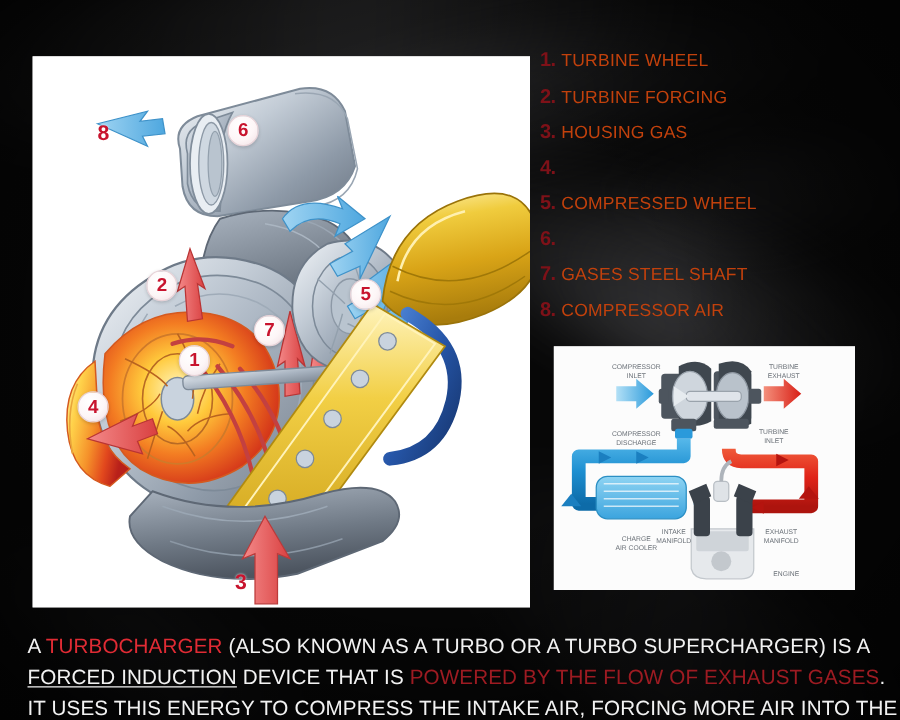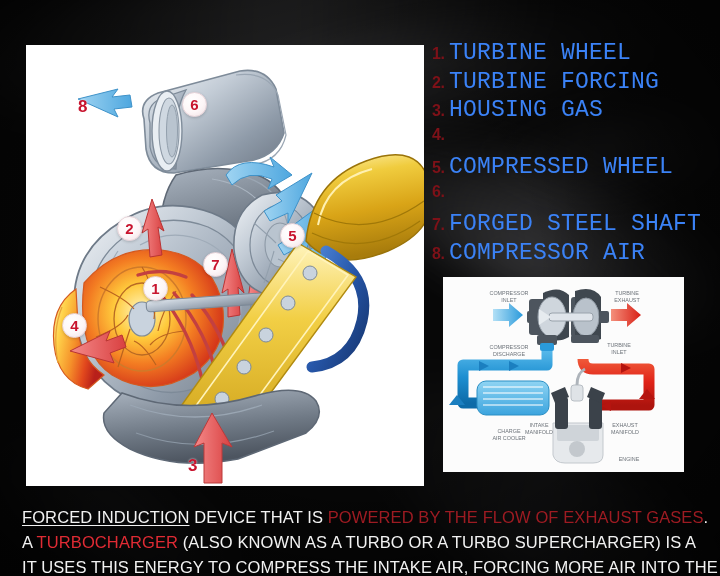--- a/index.html
+++ b/index.html
@@ -64,22 +64,22 @@
     position:absolute; left:432px; top:40px; width:272px;
   }
   .legend-row{
     display:flex; align-items:baseline; height:28.5px; white-space:nowrap;
   }
   .legend-num{
     color:#7e1118; font-weight:bold; font-size:16px; width:17px;
     flex:0 0 17px; letter-spacing:-.5px;
   }
   .legend-label{
-    color:#3b82f6; font-size:23px; letter-spacing:.2px;
-    font-family:Liberation Mono, monospace;
+    color:#c2410c; font-size:14px; letter-spacing:.2px;
+    font-family:Liberation Sans, sans-serif;
   }
 
   
   #schematic-panel{
     position:absolute; left:443px; top:277px; width:241px; height:195px;
     background:#fcfcfc; overflow:hidden;
   }
   #schematic-svg{ position:absolute; left:0; top:0; }
 
   
@@ -312,21 +312,21 @@
   </div>
   <div class="legend-row">
     <span class="legend-num">5.</span>
     <span class="legend-label">COMPRESSED WHEEL</span>
   </div>
   <div class="legend-row">
     <span class="legend-num">6.</span>
   </div>
   <div class="legend-row">
     <span class="legend-num">7.</span>
-    <span class="legend-label">FORGED STEEL SHAFT</span>
+    <span class="legend-label">GASES STEEL SHAFT</span>
   </div>
   <div class="legend-row">
     <span class="legend-num">8.</span>
     <span class="legend-label">COMPRESSOR AIR</span>
   </div>
 </div>
 
 <div id="schematic-panel">
   <svg id="schematic-svg" width="241" height="195" viewBox="0 0 241 195">
     <defs>
@@ -431,19 +431,19 @@
       <text x="96" y="157">MANIFOLD</text>
       <text x="182" y="150">EXHAUST</text>
       <text x="182" y="157">MANIFOLD</text>
       <text x="186" y="184">ENGINE</text>
     </g>
   </svg>
 </div>
 
 <div id="caption">
   <div class="cap-line">
+    <span>A </span><span class="hl-red">TURBOCHARGER</span><span> (ALSO KNOWN AS A TURBO OR A TURBO SUPERCHARGER) IS A</span>
+  </div>
+  <div class="cap-line">
     <span class="hl-ul">FORCED INDUCTION</span><span> DEVICE THAT IS </span><span class="hl-dark">POWERED BY THE FLOW OF EXHAUST GASES</span><span>.</span>
-  </div>
-  <div class="cap-line">
-    <span>A </span><span class="hl-red">TURBOCHARGER</span><span> (ALSO KNOWN AS A TURBO OR A TURBO SUPERCHARGER) IS A</span>
   </div>
   <div class="cap-line">IT USES THIS ENERGY TO COMPRESS THE INTAKE AIR, FORCING MORE AIR INTO THE</div>
 </div>
 
 </body></html>

